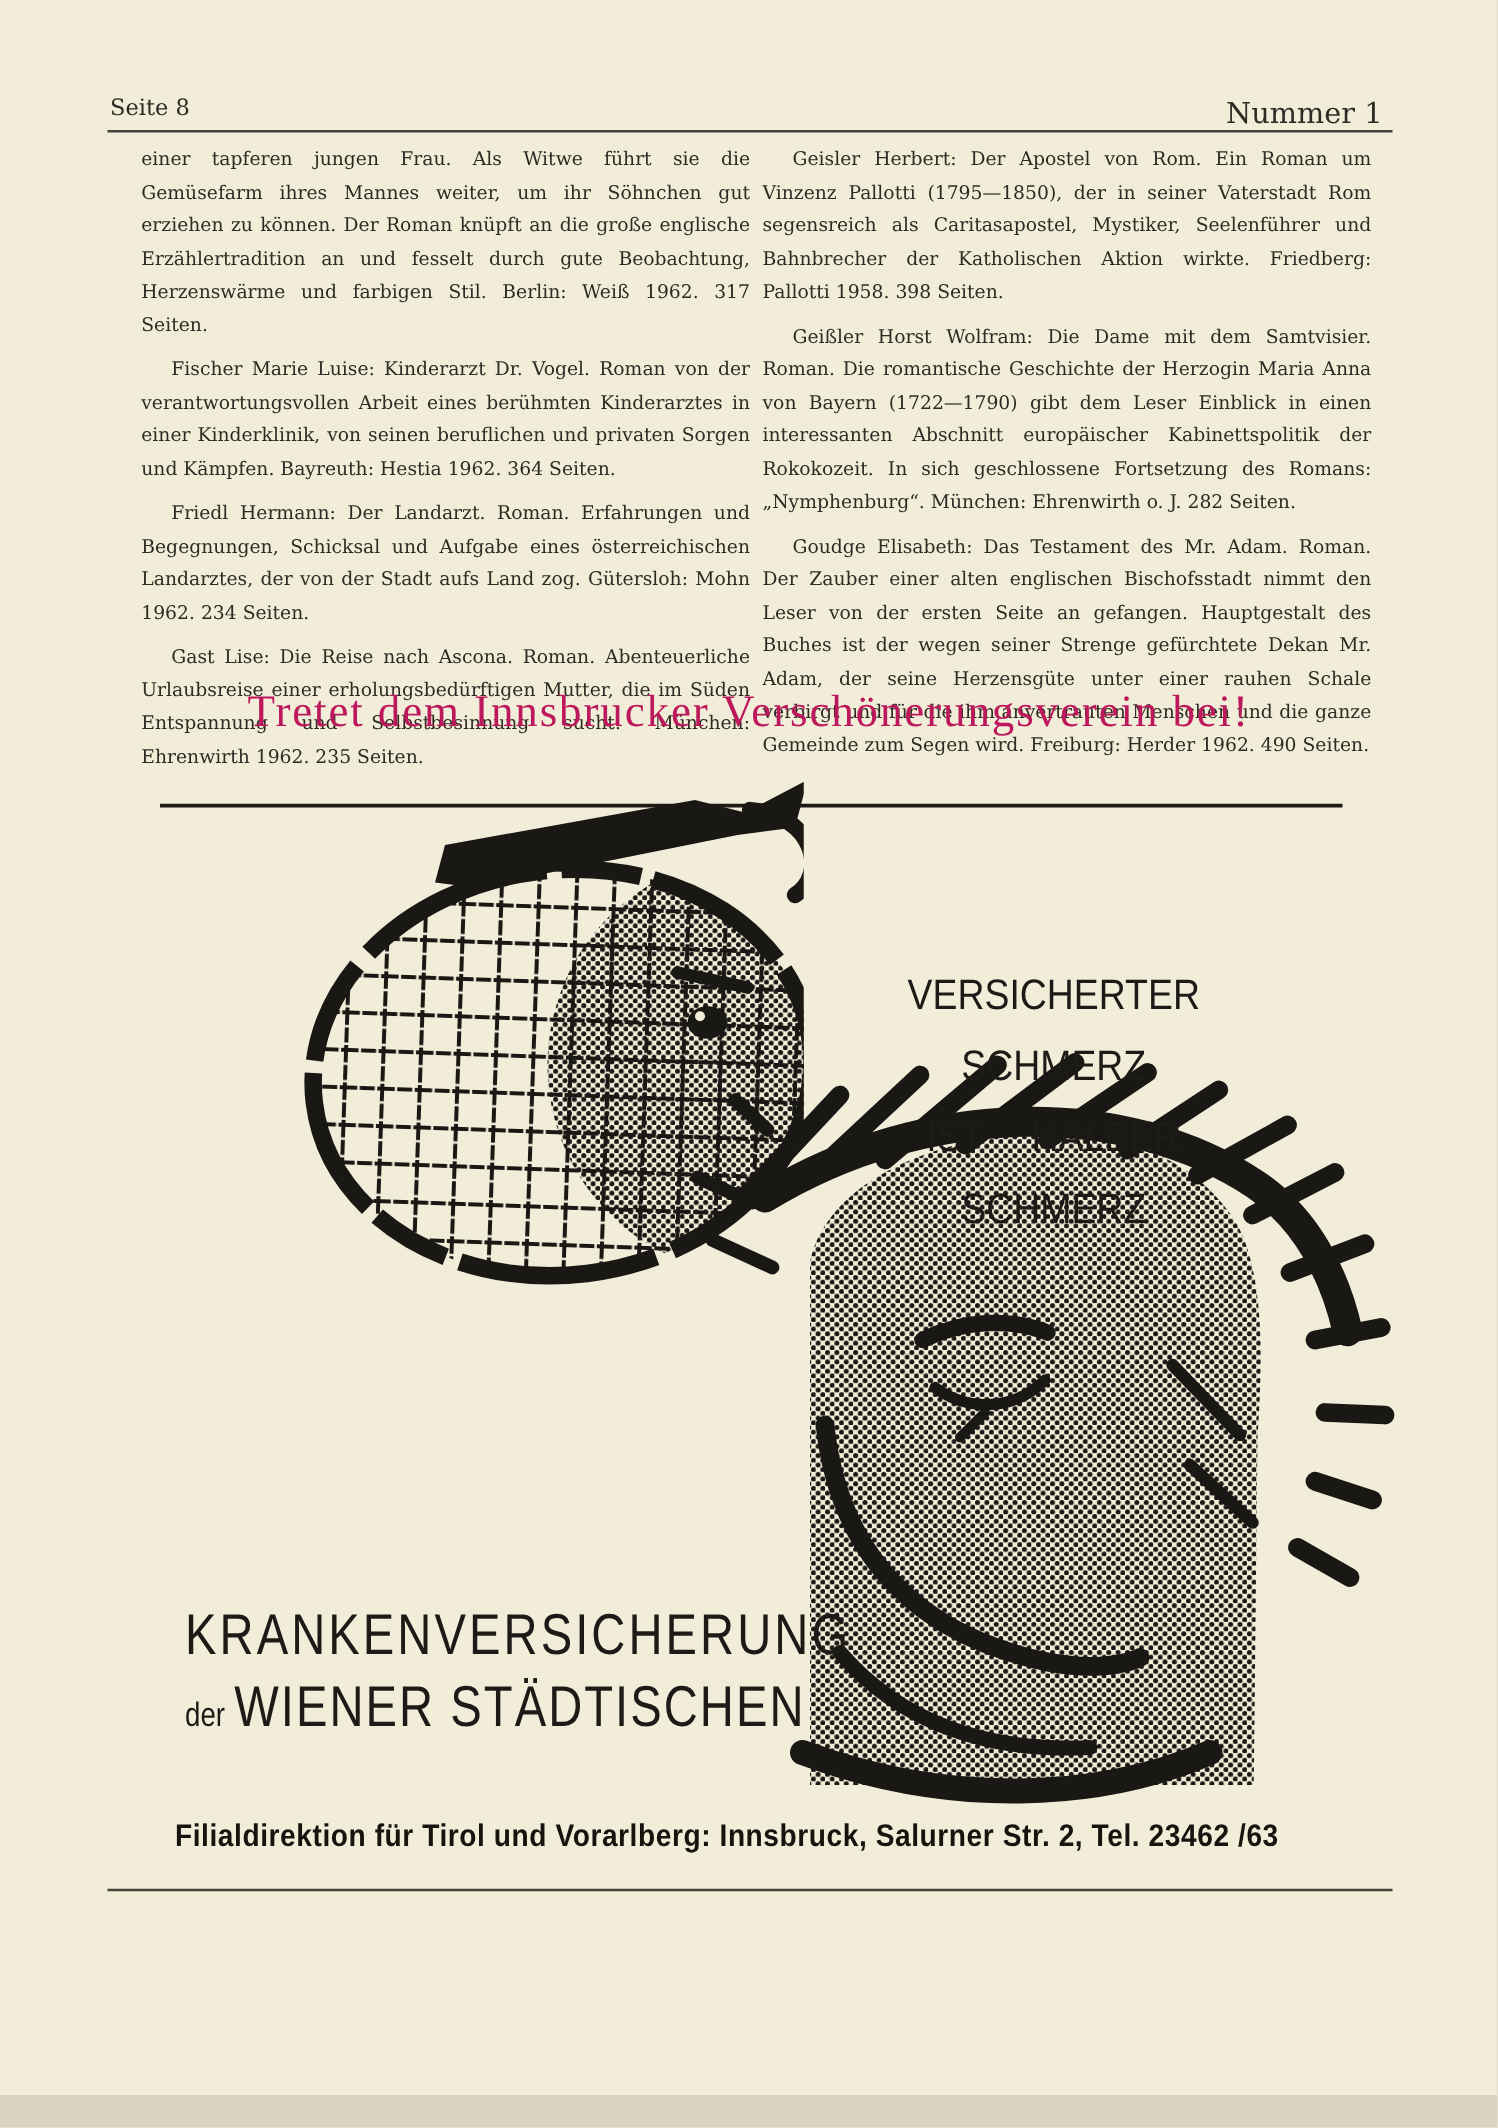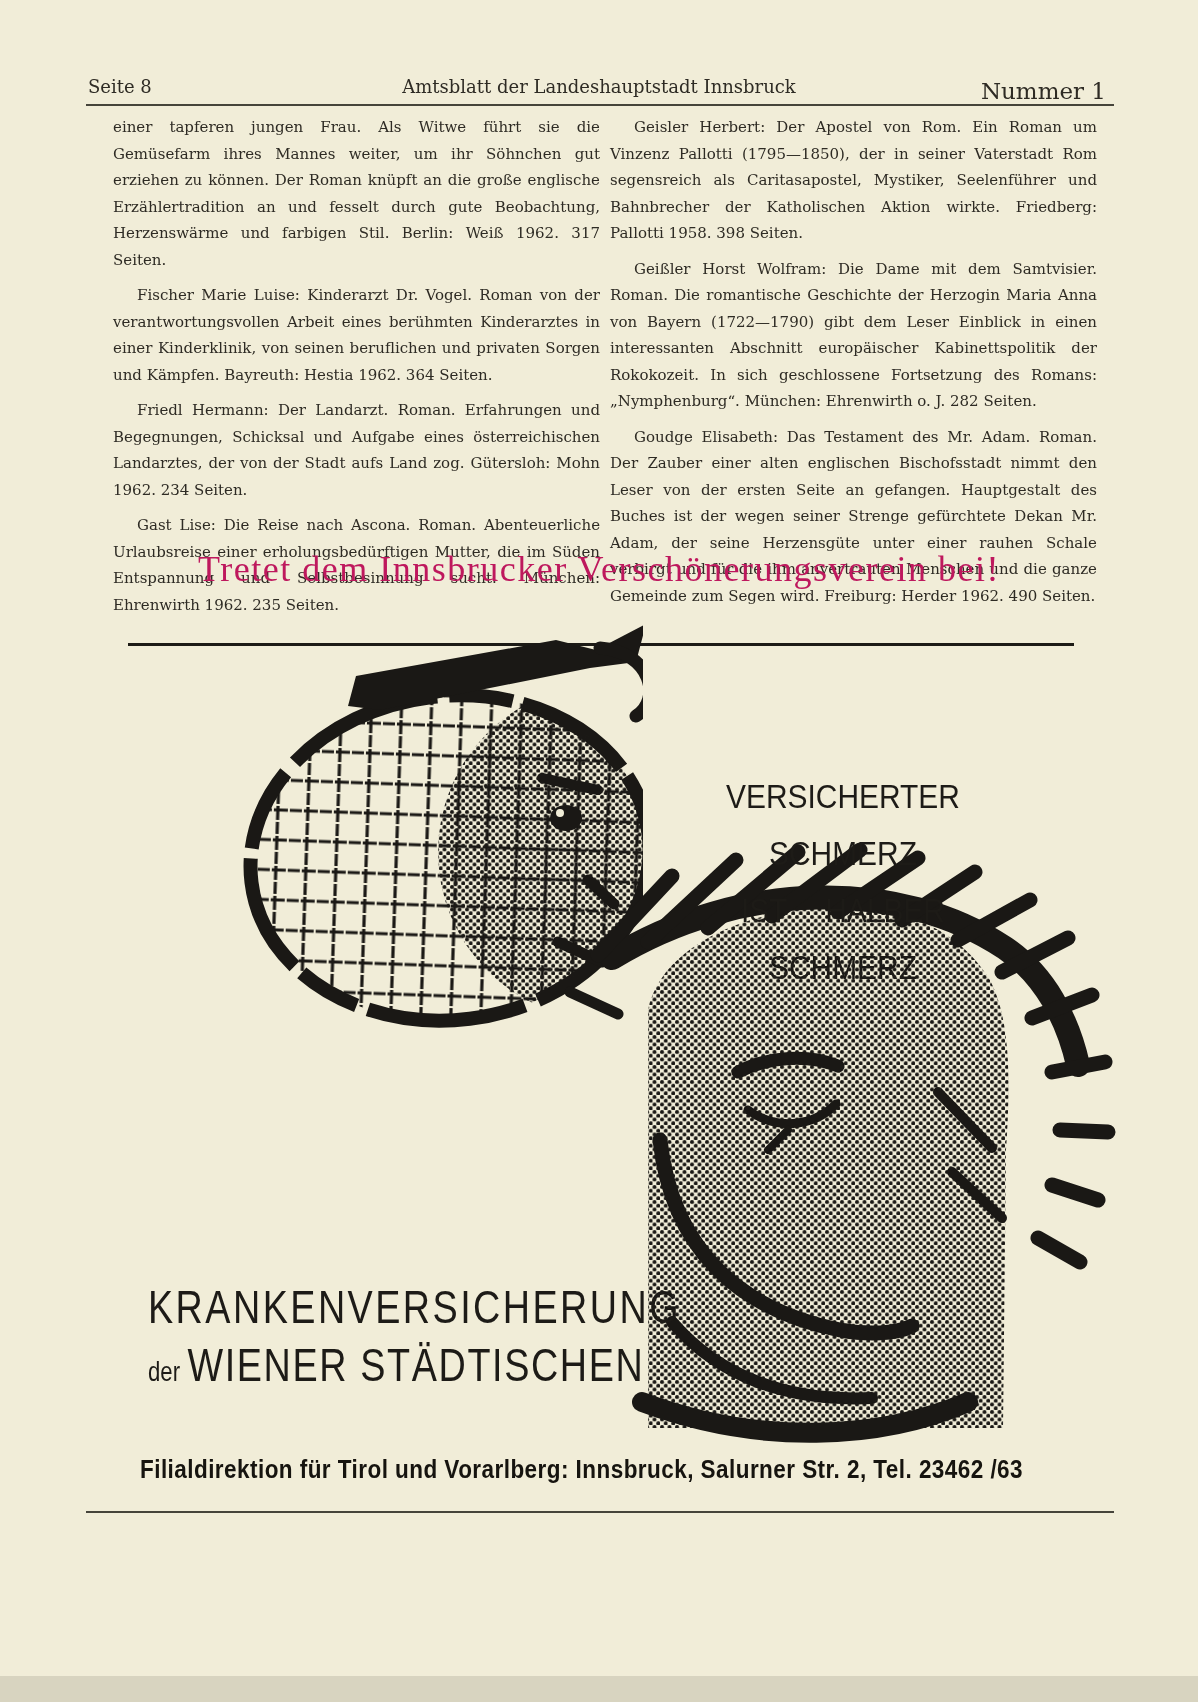--- a/index.html
+++ b/index.html
@@ -43,21 +43,20 @@
   .footer{position:absolute;left:0;right:0;top:1522px;text-align:center;
           font-size:16.5px;line-height:25px;}
   .art{position:absolute;left:0;top:0;width:1198px;height:1702px;pointer-events:none;}
 </style>
 </head>
 <body>
 
 <div class="page">
 
   <div class="hdr-left">Seite 8</div>
-  <div class="hdr-center">Amtsblatt der Landeshauptstadt Innsbruck</div>
   <div class="hdr-right">Nummer 1</div>
   <div class="rule" id="rule-header"></div>
 
   <div class="col" id="col-left">
     <p class="para first"><span class="author"></span><span class="title"></span><span>einer tapferen jungen Frau. Als Witwe führt sie die Gemüsefarm ihres Mannes weiter, um ihr Söhnchen gut erziehen zu können. Der Roman knüpft an die große englische Erzählertradition an und fesselt durch gute Beobachtung, Herzenswärme und farbigen Stil. Berlin: Weiß 1962. 317 Seiten.</span></p>
     <p class="para"><span class="author">Fischer Marie Luise: </span><span class="title">Kinderarzt Dr. Vogel.</span><span> Roman von der verantwortungsvollen Arbeit eines berühmten Kinderarztes in einer Kinderklinik, von seinen beruflichen und privaten Sorgen und Kämpfen. Bayreuth: Hestia 1962. 364 Seiten.</span></p>
     <p class="para"><span class="author">Friedl Hermann: </span><span class="title">Der Landarzt.</span><span> Roman. Erfahrungen und Begegnungen, Schicksal und Aufgabe eines österreichischen Landarztes, der von der Stadt aufs Land zog. Gütersloh: Mohn 1962. 234 Seiten.</span></p>
     <p class="para"><span class="author">Gast Lise: </span><span class="title">Die Reise nach Ascona.</span><span> Roman. Abenteuerliche Urlaubsreise einer erholungsbedürftigen Mutter, die im Süden Entspannung und Selbstbesinnung sucht. München: Ehrenwirth 1962. 235 Seiten.</span></p>
   </div>
 

